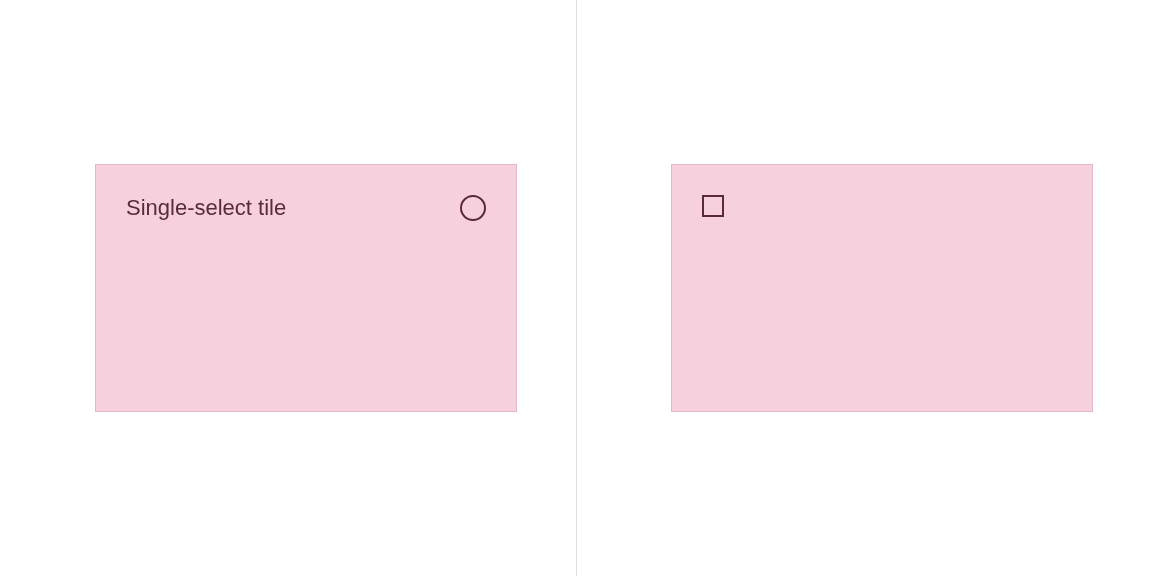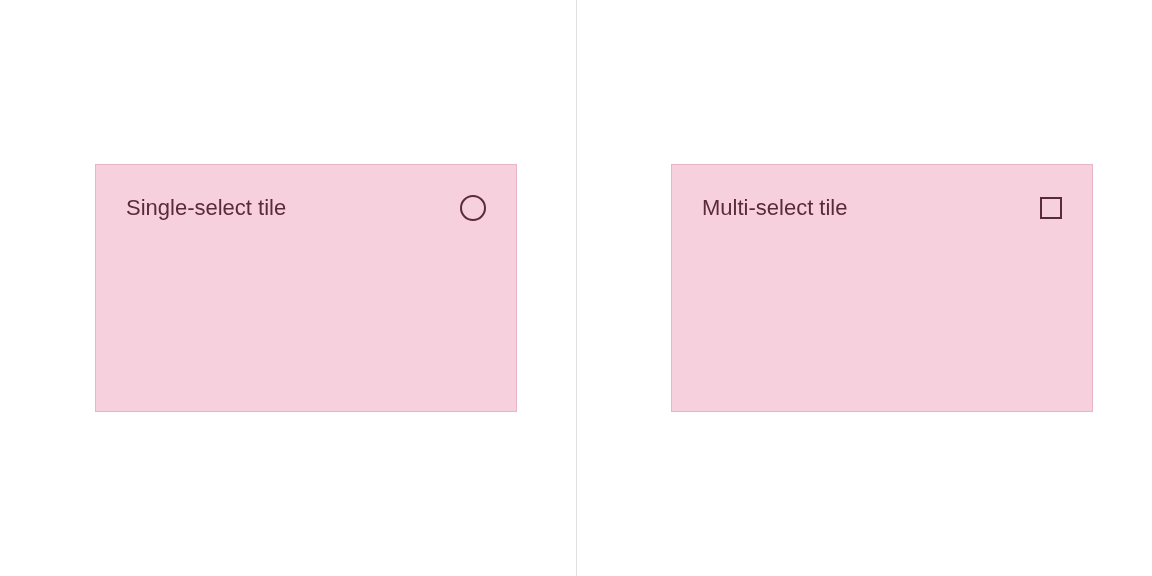--- a/index.html
+++ b/index.html
@@ -76,20 +76,19 @@
     <div class="tile">
       <div class="tile-header">
         <span class="tile-label">Single-select tile</span>
         <span class="radio-icon"></span>
       </div>
     </div>
   </div>
   <div class="panel">
     <div class="tile">
       <div class="tile-header">
-        <span class="tile-label">Multi-select tile</span>
         <span class="checkbox-icon"></span>
       </div>
     </div>
   </div>
 </div>
 
 <div class="divider"></div>
 
 </body></html>

